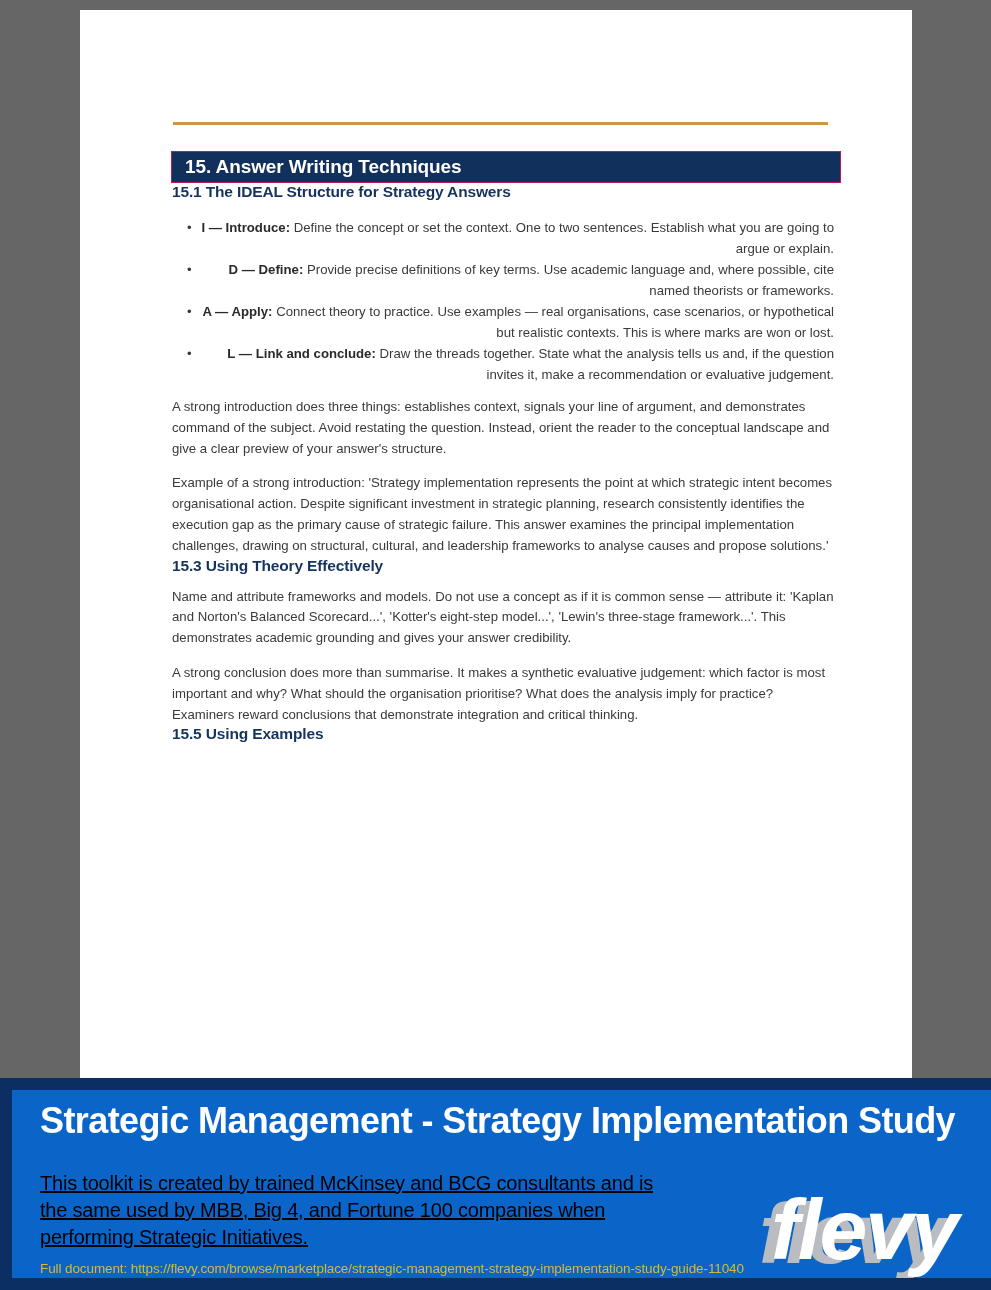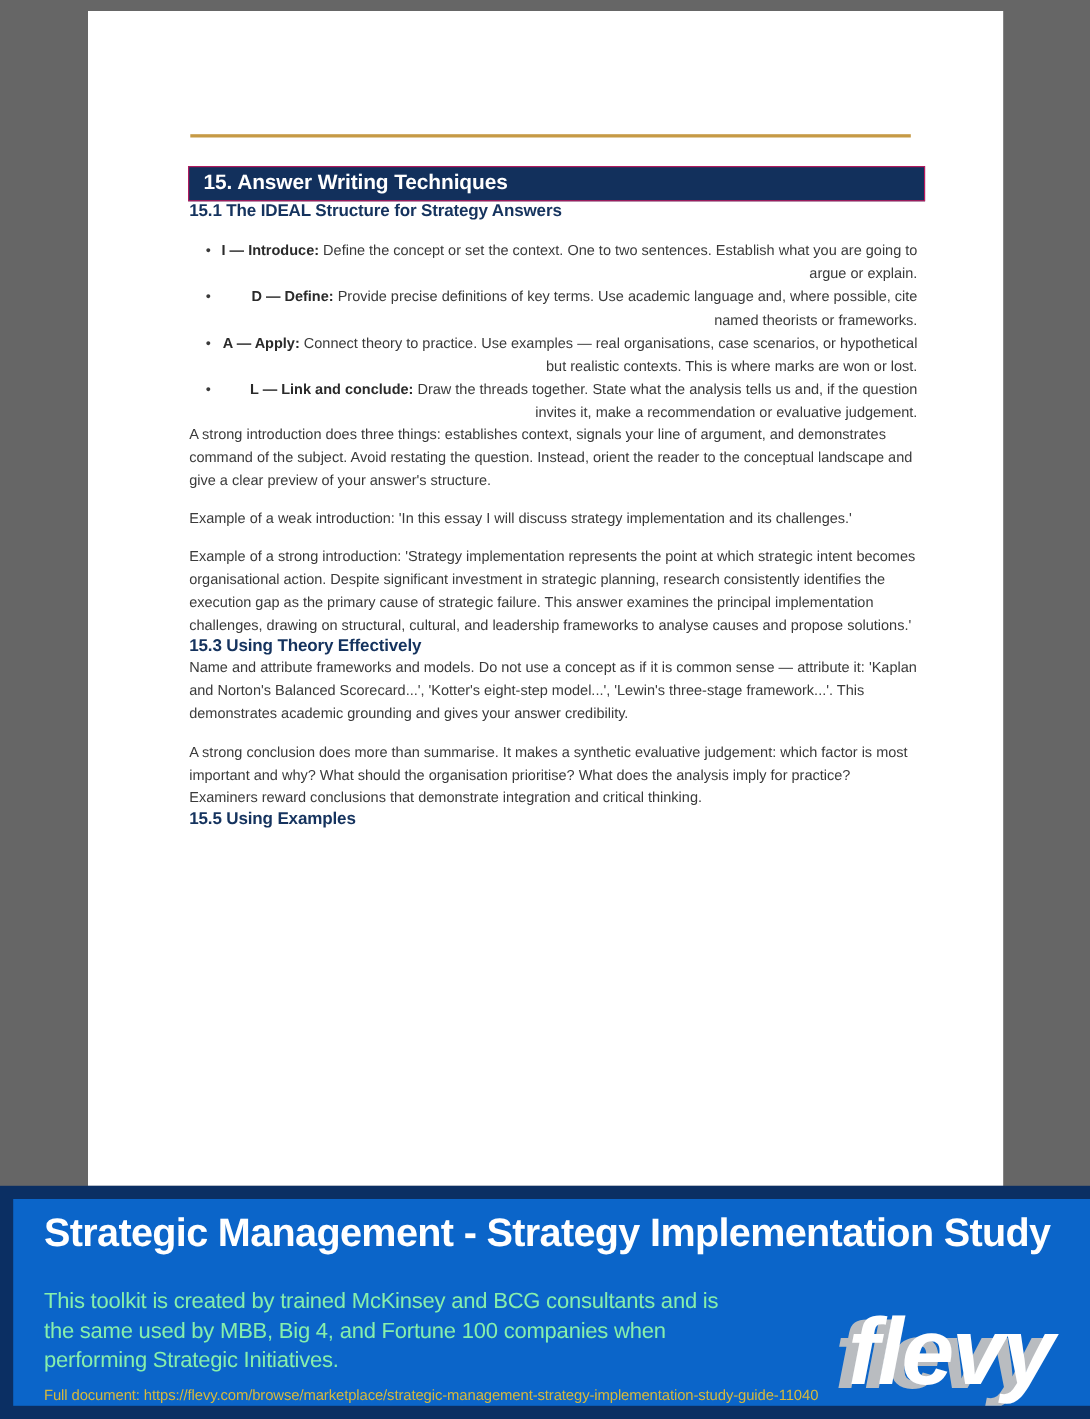--- a/index.html
+++ b/index.html
@@ -73,21 +73,21 @@
   .sec-15-2 { margin-top: 42px; }
   .sec-15-3 { margin-top: 32px; }
   .sec-15-4 { margin-top: 31px; }
   .sec-15-5 { margin-top: 33px; }
 
   
   p.body-text {
     color: #3a3a3a;
     font-size: 13.2px;
     line-height: 20.8px;
-    margin: 0 0 0 0;
+    margin: 12px 0 0 0;
     padding: 0;
     text-align: left;
   }
   p.body-text + p.body-text { margin-top: 14px; }
   .sec-body { margin-top: 13px; }
 
   
   ul.bullet-list {
     list-style: none;
     margin: 16px 0 0 0;
@@ -142,24 +142,25 @@
     font-size: 36px;
     font-weight: bold;
     white-space: nowrap;
     letter-spacing: -0.6px;
   }
   .promo-sub {
     position: absolute;
     left: 28px;
     top: 80px;
     width: 640px;
-    color: #86efac;
+    color: #000000;
     font-size: 20px;
     line-height: 27px;
     letter-spacing: -0.2px;
+    text-decoration: underline;
   }
   .promo-link {
     position: absolute;
     left: 28px;
     top: 171px;
     color: #d6b93c;
     font-size: 13.5px;
     white-space: nowrap;
     letter-spacing: -0.1px;
   }
@@ -214,21 +215,20 @@
       </li>
       <li>
         <span class="lead">A — Apply:</span><span> Connect theory to practice. Use examples — real organisations, case scenarios, or hypothetical but realistic contexts. This is where marks are won or lost.</span>
       </li>
       <li>
         <span class="lead">L — Link and conclude:</span><span> Draw the threads together. State what the analysis tells us and, if the question invites it, make a recommendation or evaluative judgement.</span>
       </li>
     </ul>
 
     <p class="body-text sec-body">A strong introduction does three things: establishes context, signals your line of argument, and demonstrates command of the subject. Avoid restating the question. Instead, orient the reader to the conceptual landscape and give a clear preview of your answer's structure.</p>
-    <p class="body-text">Example of a weak introduction: 'In this essay I will discuss strategy implementation and its challenges.'</p>
     <p class="body-text">Example of a strong introduction: 'Strategy implementation represents the point at which strategic intent becomes organisational action. Despite significant investment in strategic planning, research consistently identifies the execution gap as the primary cause of strategic failure. This answer examines the principal implementation challenges, drawing on structural, cultural, and leadership frameworks to analyse causes and propose solutions.'</p>
 
     <h2 class="section-heading sec-15-3">15.3 Using Theory Effectively</h2>
     <p class="body-text sec-body">Name and attribute frameworks and models. Do not use a concept as if it is common sense — attribute it: 'Kaplan and Norton's Balanced Scorecard...', 'Kotter's eight-step model...', 'Lewin's three-stage framework...'. This demonstrates academic grounding and gives your answer credibility.</p>
 
     <p class="body-text sec-body">A strong conclusion does more than summarise. It makes a synthetic evaluative judgement: which factor is most important and why? What should the organisation prioritise? What does the analysis imply for practice? Examiners reward conclusions that demonstrate integration and critical thinking.</p>
 
     <h2 class="section-heading sec-15-5">15.5 Using Examples</h2>
 
   </div>

